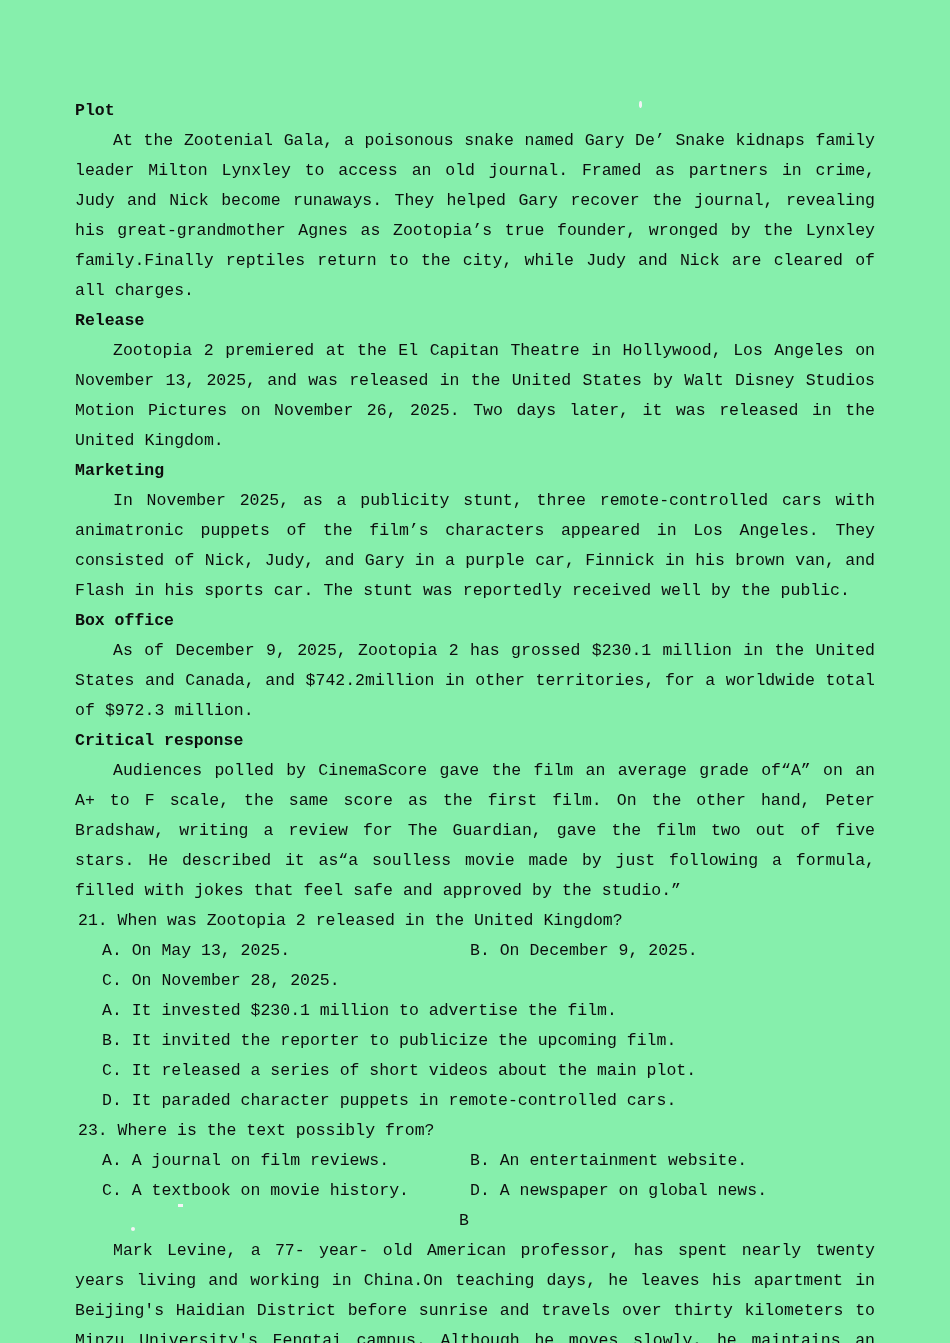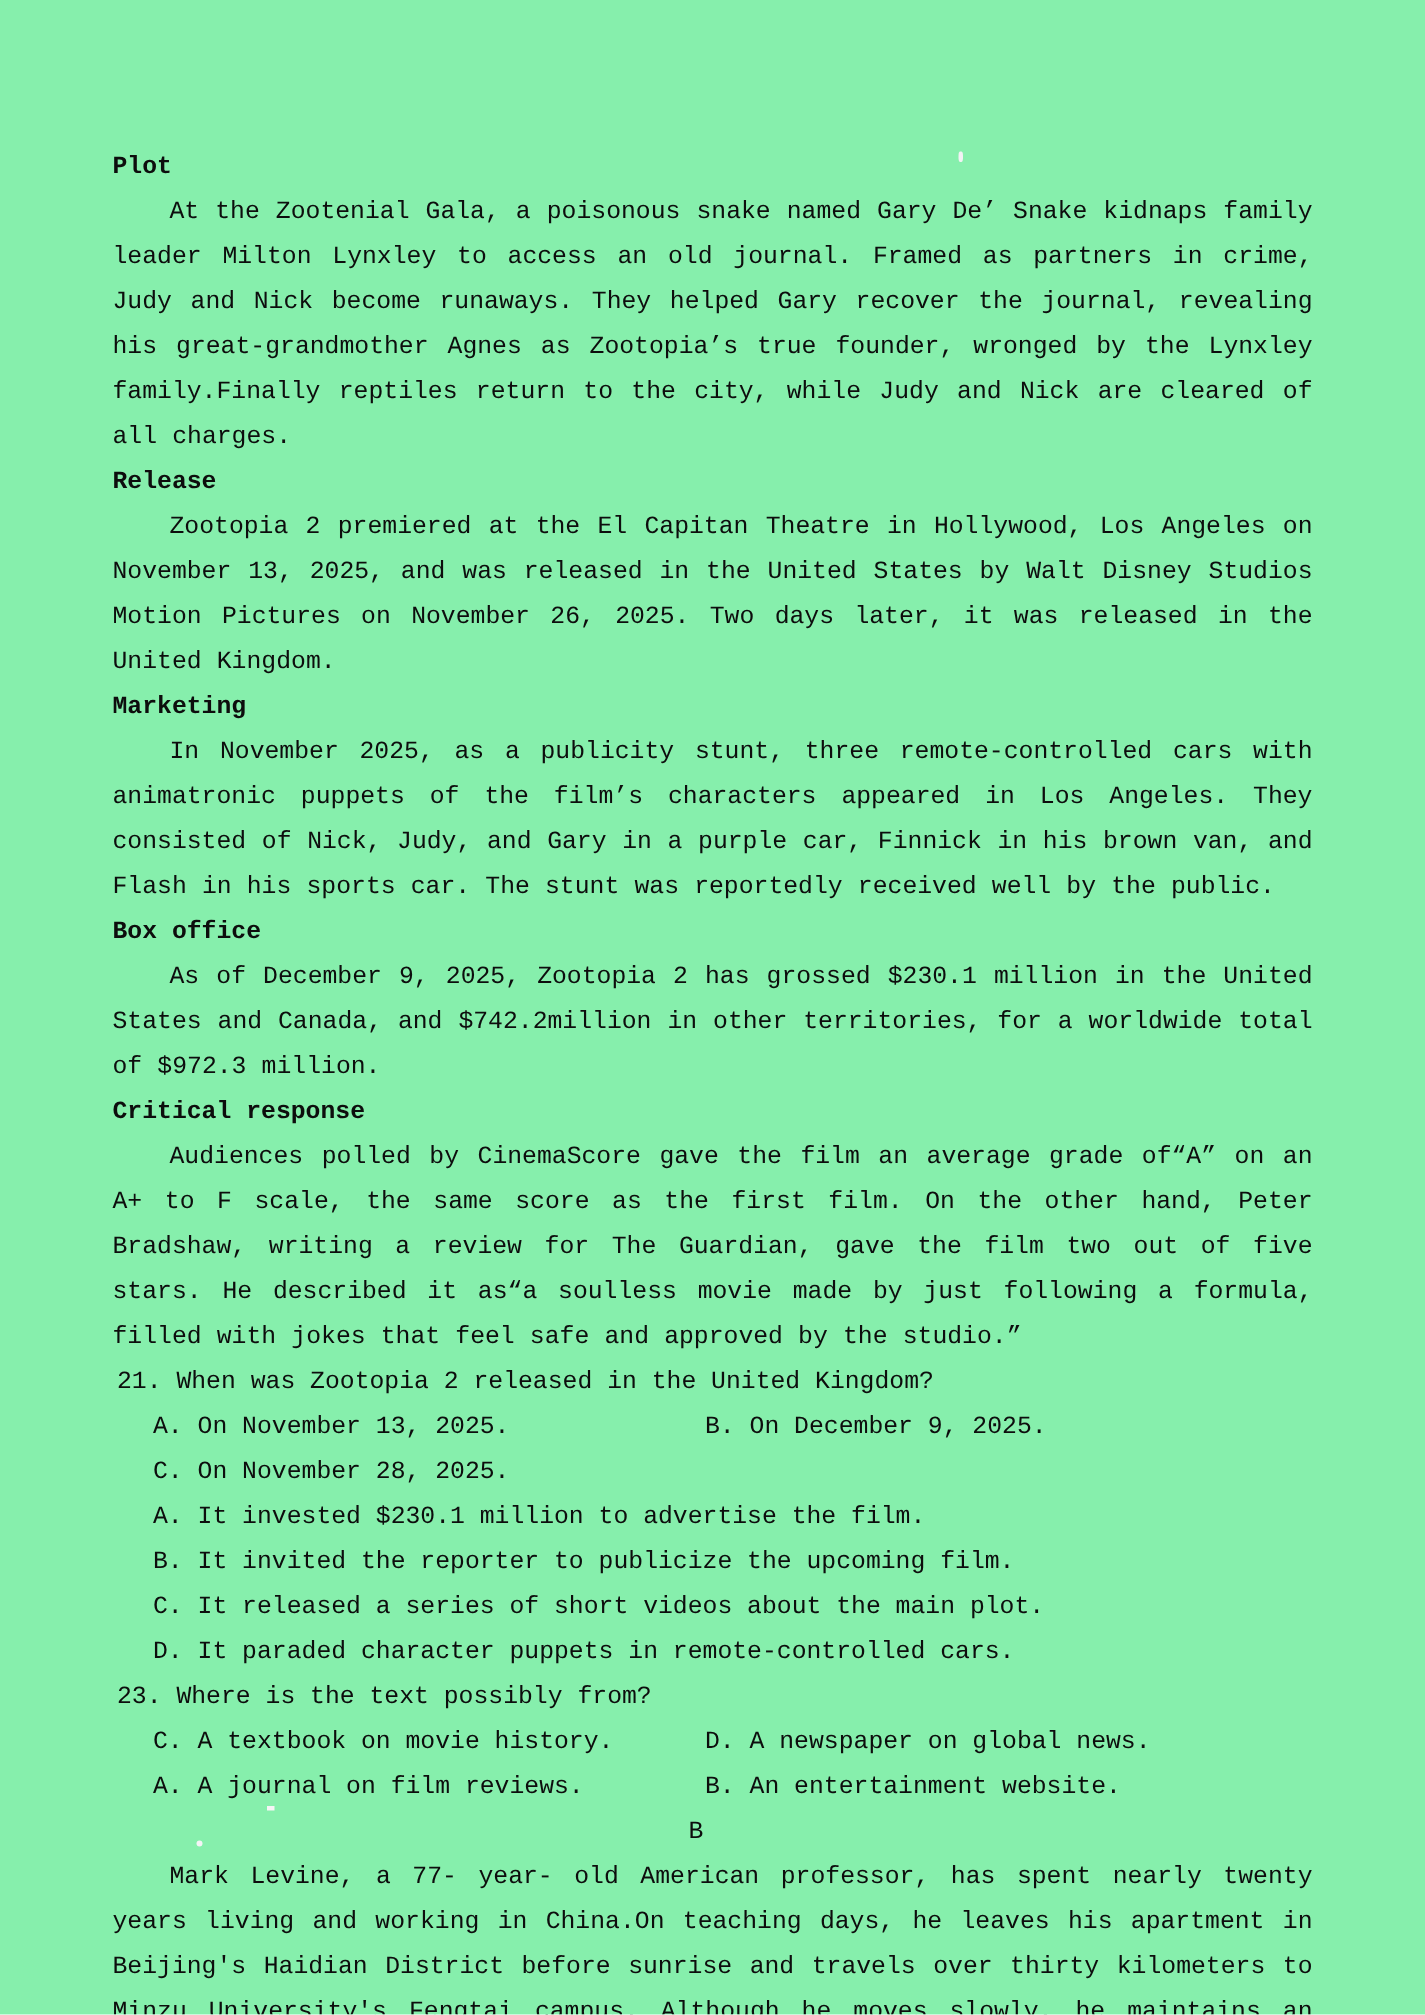--- a/index.html
+++ b/index.html
@@ -129,21 +129,21 @@
       <h3 class="heading">Box office</h3>
       <p class="para">As of December 9, 2025, Zootopia 2 has grossed $230.1 million in the United States and Canada, and $742.2million in other territories, for a worldwide total of $972.3 million.</p>
 
       <h3 class="heading">Critical response</h3>
       <p class="para">Audiences polled by CinemaScore gave the film an average grade of“A” on an A+ to F scale, the same score as the first film. On the other hand, Peter Bradshaw, writing a review for The Guardian, gave the film two out of five stars. He described it as“a soulless movie made by just following a formula, filled with jokes that feel safe and approved by the studio.”</p>
     </div>
 
     <div class="qblock">
       <p class="qstem">21. When was Zootopia 2 released in the United Kingdom?</p>
       <div class="optrow">
-        <span class="opt-left">A. On November 13, 2025.</span>
+        <span class="opt-left">A. On May 13, 2025.</span>
         <span class="opt-right">B. On December 9, 2025.</span>
       </div>
       <div class="optrow">
         <span class="opt-left">C. On November 28, 2025.</span>
       </div>
     </div>
 
     <div class="qblock">
       <div class="optrow stacked">
         <span class="opt-left">A. It invested $230.1 million to advertise the film.</span>
@@ -155,26 +155,26 @@
         <span class="opt-left">C. It released a series of short videos about the main plot.</span>
       </div>
       <div class="optrow stacked">
         <span class="opt-left">D. It paraded character puppets in remote-controlled cars.</span>
       </div>
     </div>
 
     <div class="qblock">
       <p class="qstem">23. Where is the text possibly from?</p>
       <div class="optrow">
+        <span class="opt-left">A. A journal on film reviews.</span>
+        <span class="opt-right">B. An entertainment website.</span>
+      </div>
+      <div class="optrow">
         <span class="opt-left">C. A textbook on movie history.</span>
         <span class="opt-right">D. A newspaper on global news.</span>
-      </div>
-      <div class="optrow">
-        <span class="opt-left">A. A journal on film reviews.</span>
-        <span class="opt-right">B. An entertainment website.</span>
       </div>
     </div>
 
     <div>
       <p class="section-letter">B</p>
       <p class="para">Mark Levine, a 77- year- old American professor, has spent nearly twenty years living and working in China.On teaching days, he leaves his apartment in Beijing's Haidian District before sunrise and travels over thirty kilometers to Minzu University's Fengtai campus. Although he moves slowly, he maintains an active schedule,balancing his work as a teacher, writer, and musician. Levine often explains that these roles help him stay connected to the society he</p>
     </div>
 
   </div>
 </div>

